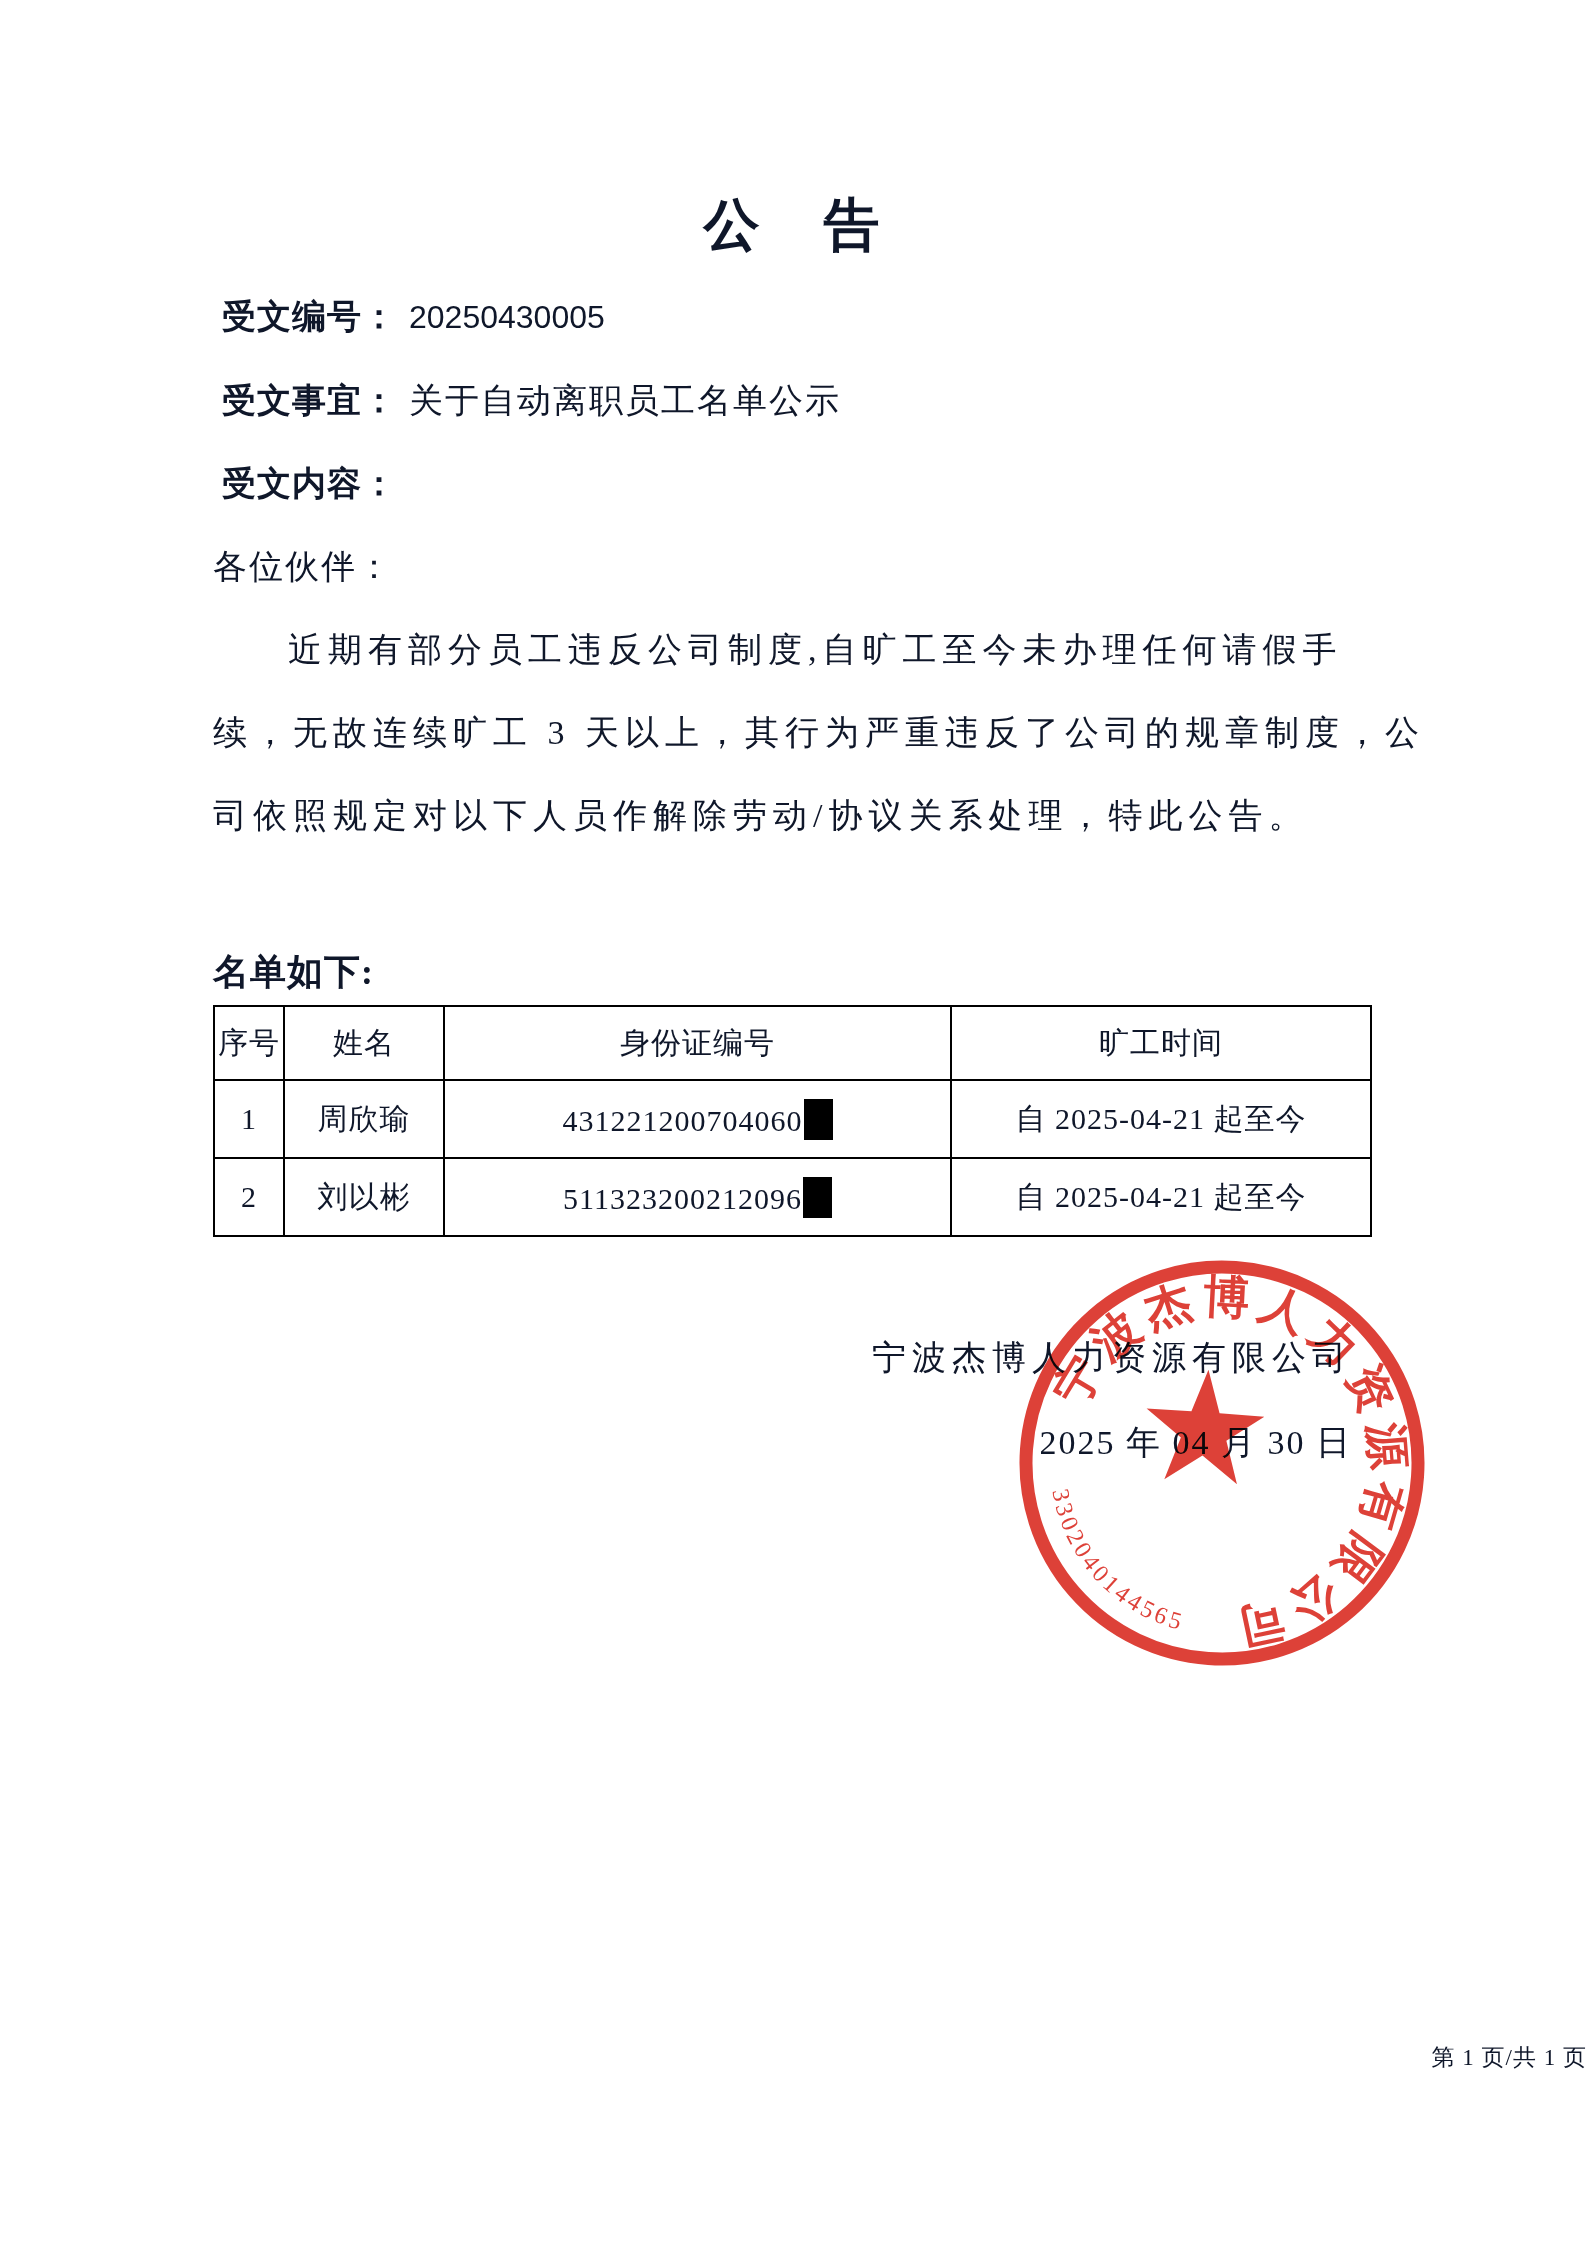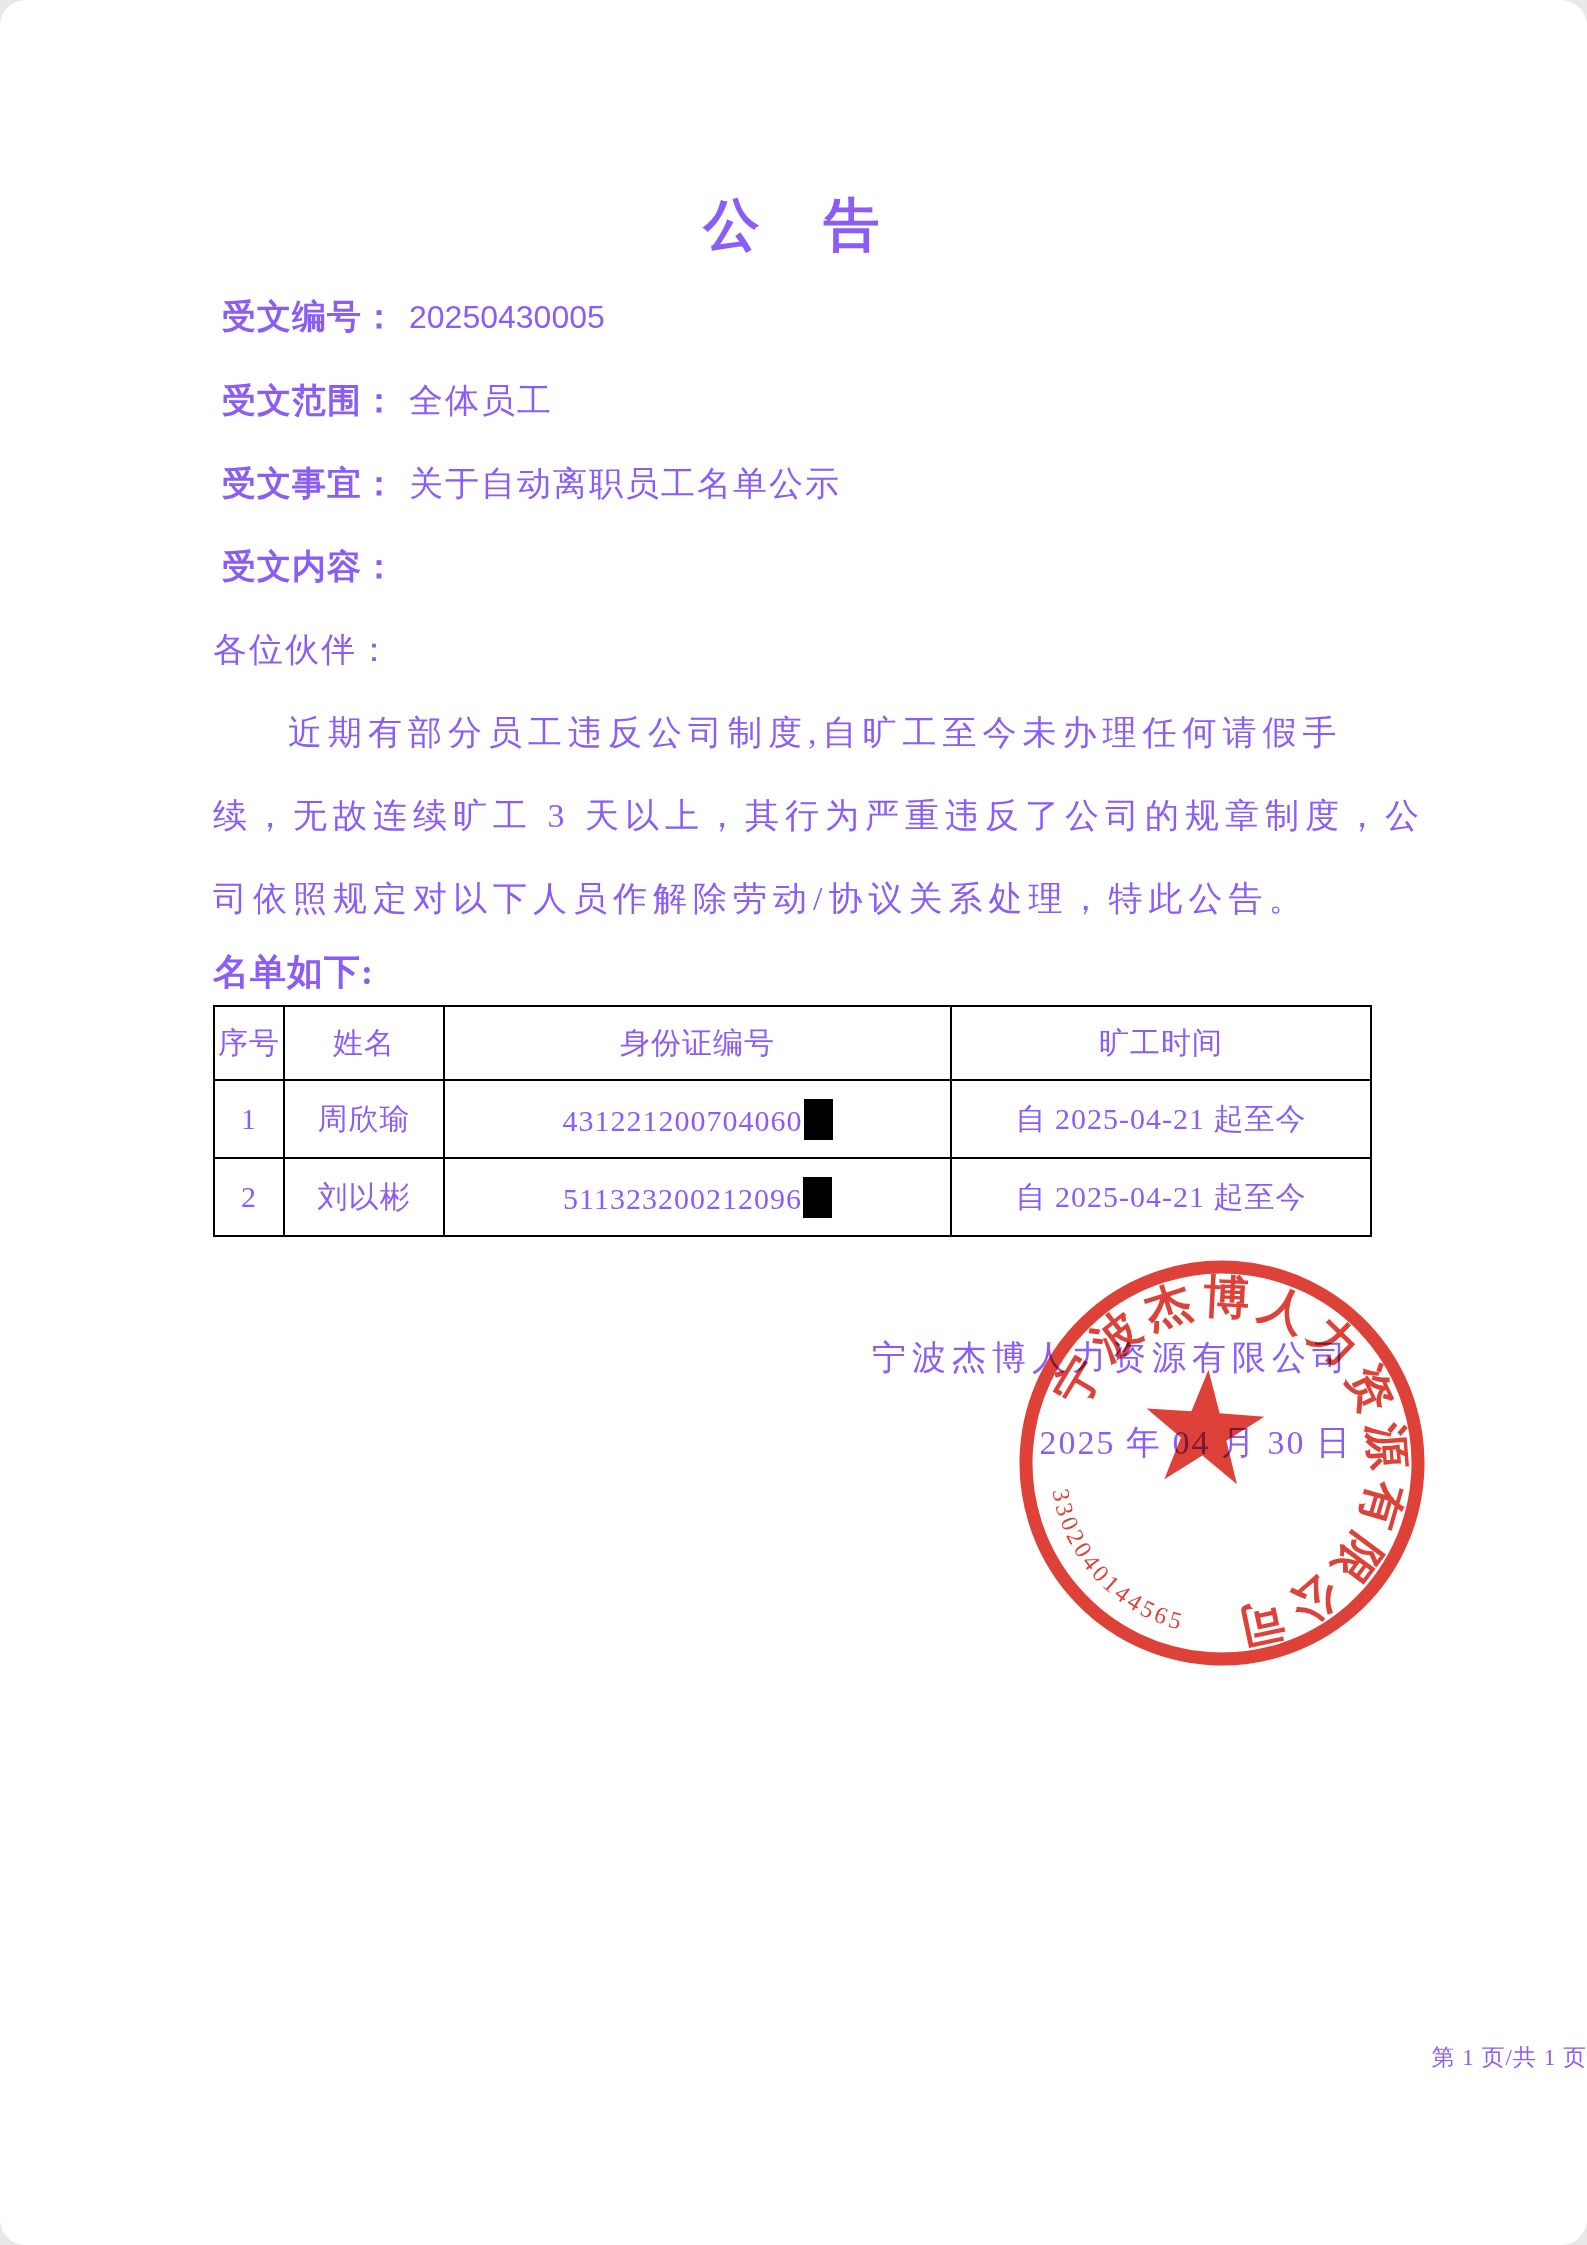--- a/index.html
+++ b/index.html
@@ -1,24 +1,23 @@
 <!DOCTYPE html>
 <html><head>
 <meta charset="utf-8">
 <style>
   html,body{margin:0;padding:0;background:#e8e8e8;}
   .page{
     position:relative;
     width:1587px;height:2245px;
     background:#ffffff;
     font-family:"Liberation Serif","DejaVu Serif",serif;
-    color:#8b5cf6;
+    color:#0f172a;
     overflow:hidden;
     margin:0 auto;
-    border-radius:26px;
   }
   .title{
     position:absolute;top:188px;left:0;right:0;
     margin:0;text-align:center;
     font-size:56px;font-weight:700;letter-spacing:4px;
   }
   .flow{
     position:absolute;top:275px;left:213px;width:1160px;
   }
   .meta-line{line-height:83px;font-size:34px;white-space:nowrap;}
@@ -78,23 +77,20 @@
 
 <div class="page">
 
   <h1 class="title">公　告</h1>
 
   <div class="flow">
     <div class="meta-line">
       <span class="meta-label">受文编号：</span><span class="meta-value num">20250430005</span>
     </div>
     <div class="meta-line">
-      <span class="meta-label">受文范围：</span><span class="meta-value">全体员工</span>
-    </div>
-    <div class="meta-line">
       <span class="meta-label">受文事宜：</span><span class="meta-value">关于自动离职员工名单公示</span>
     </div>
     <div class="meta-line">
       <span class="meta-label">受文内容：</span><span class="meta-value"></span>
     </div>
     <div class="salutation">各位伙伴：</div>
     <p class="body-line indent">近期有部分员工违反公司制度,自旷工至今未办理任何请假手</p>
     <p class="body-line">续，无故连续旷工 3 天以上，其行为严重违反了公司的规章制度，公</p>
     <p class="body-line">司依照规定对以下人员作解除劳动/协议关系处理，特此公告。</p>
   </div>

